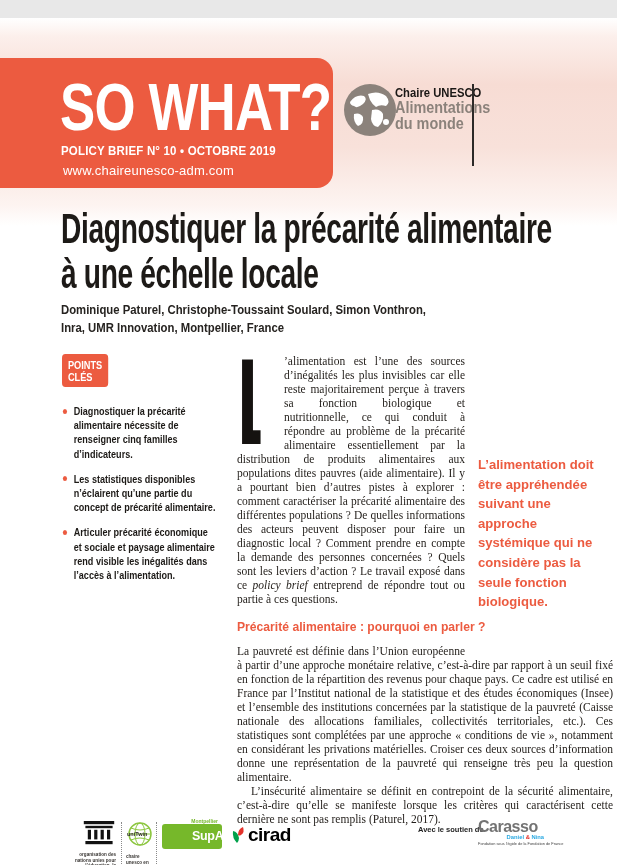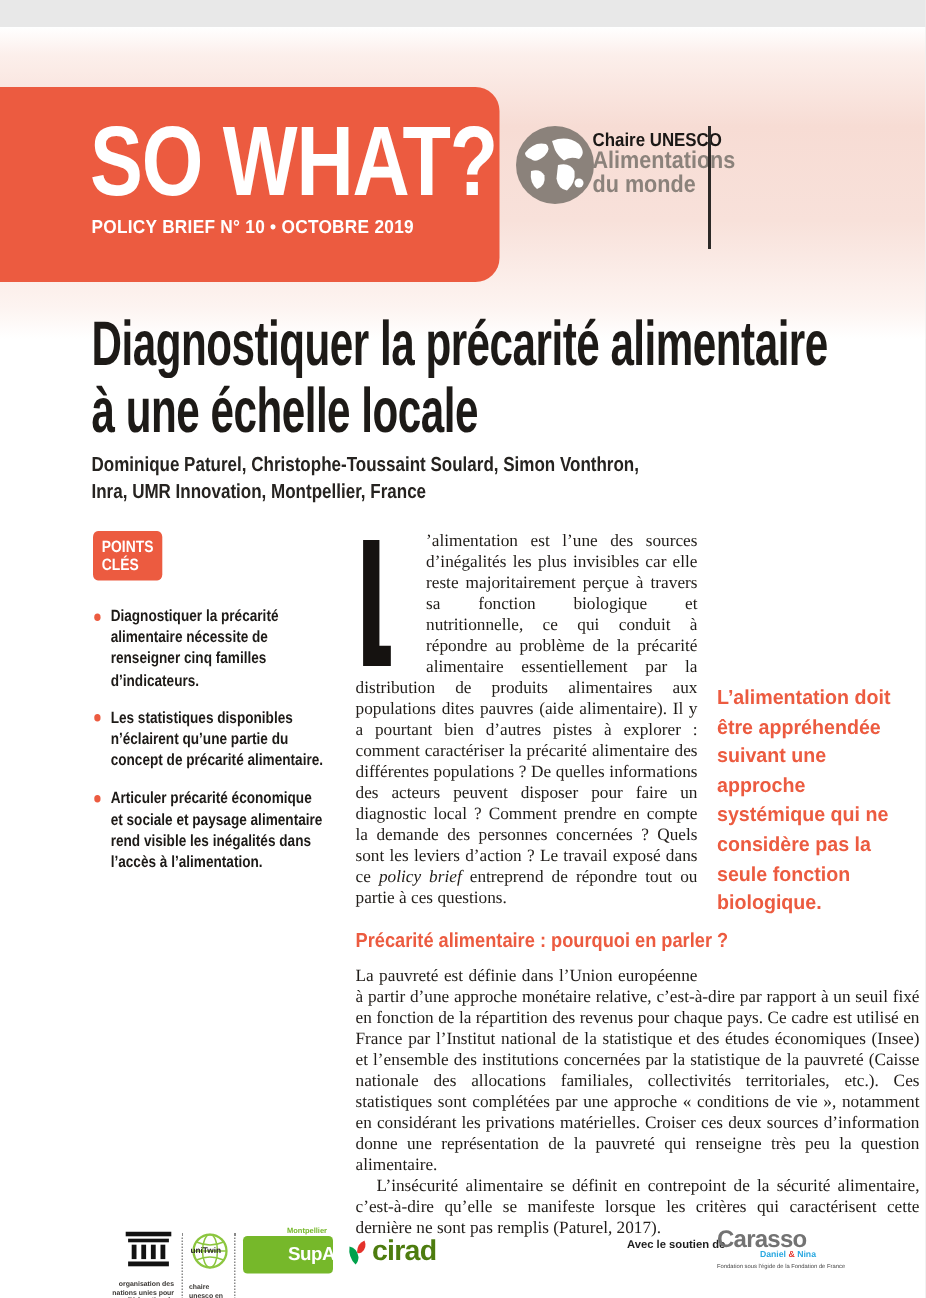--- a/index.html
+++ b/index.html
@@ -109,38 +109,39 @@
   }
   .supagro { position:absolute; left:162px; top:2px; width:60px; }
   .supagro-city { font-size:5px; font-weight:bold; color:#76B82A; text-align:right; padding-right:4px; }
   .supagro-box {
     background:#76B82A; border-radius:3px; width:60px; height:25px;
     color:#fff; font-weight:bold; font-size:12.5px; line-height:25px; text-align:center;
     letter-spacing:-.3px;
     padding-left:30px;
   }
   .cirad { position:absolute; left:230px; top:8px; display:flex; align-items:center; }
-  .cirad-name { font-size:19px; font-weight:bold; color:#4d7c0f; letter-spacing:-.5px; margin-left:3px; }
+  .cirad-name { font-size:19px; font-weight:bold; color:#000000; letter-spacing:-.5px; margin-left:3px; }
   .support-label { position:absolute; left:418px; top:9px; font-size:7.5px; font-weight:bold; color:#1d1d1d; }
   .carasso { position:absolute; left:478px; top:4px; width:80px; }
   .carasso-name { font-size:16px; font-weight:bold; color:#737373; letter-spacing:-.5px; line-height:14px; }
   .carasso-sub { font-size:5.8px; font-weight:bold; color:#2BA9E1; text-align:right; padding-right:14px; }
   .carasso-sub .amp { color:#E4322B; }
   .carasso-tag { font-size:3.9px; color:#444; margin-top:1px; white-space:nowrap; }
 </style>
 </head>
 <body>
 
 <div class="page">
 
   <div class="header-bg"></div>
 
   <div class="banner">
     <div class="brand">SO WHAT?</div>
     <div class="policy-line">POLICY BRIEF N° 10 • OCTOBRE 2019</div>
+    <div class="site-line">www.chaireunesco-adm.com</div>
   </div>
 
   <svg class="globe" width="56" height="56" viewBox="0 0 56 56">
     <circle cx="28" cy="28" r="26" fill="#8B827B"></circle>
     <path d="M8 20 Q14 12 22 14 Q26 17 21 22 Q15 27 12 24 Q8 23 8 20 Z" fill="#ffffff"></path>
     <path d="M26 12 Q36 8 44 14 Q49 20 44 24 Q38 22 34 25 Q30 22 28 18 Z" fill="#ffffff"></path>
     <path d="M30 28 Q38 26 41 32 Q42 40 36 45 Q30 44 29 37 Z" fill="#ffffff"></path>
     <path d="M12 32 Q18 30 21 35 Q22 42 16 44 Q11 40 12 32 Z" fill="#ffffff"></path>
     <circle cx="44" cy="40" r="3" fill="#ffffff"></circle>
   </svg>

